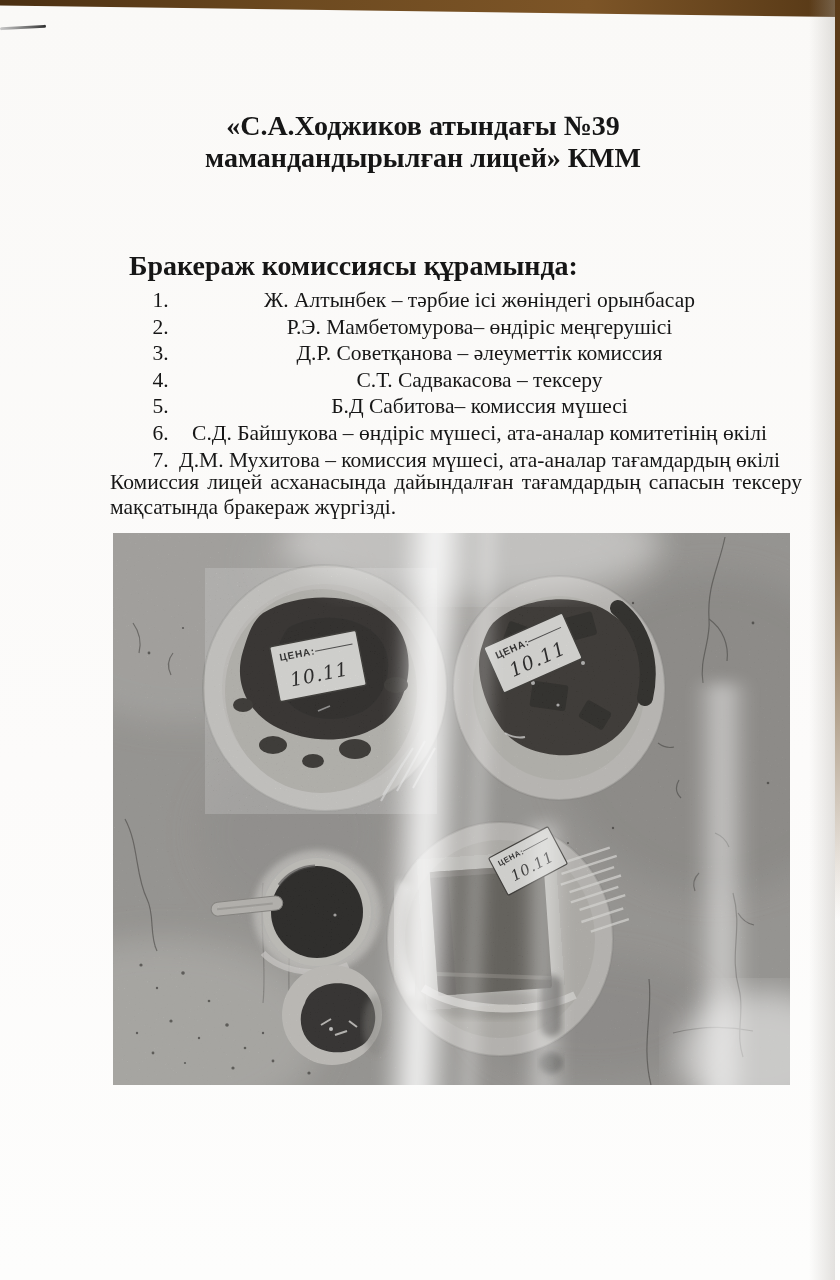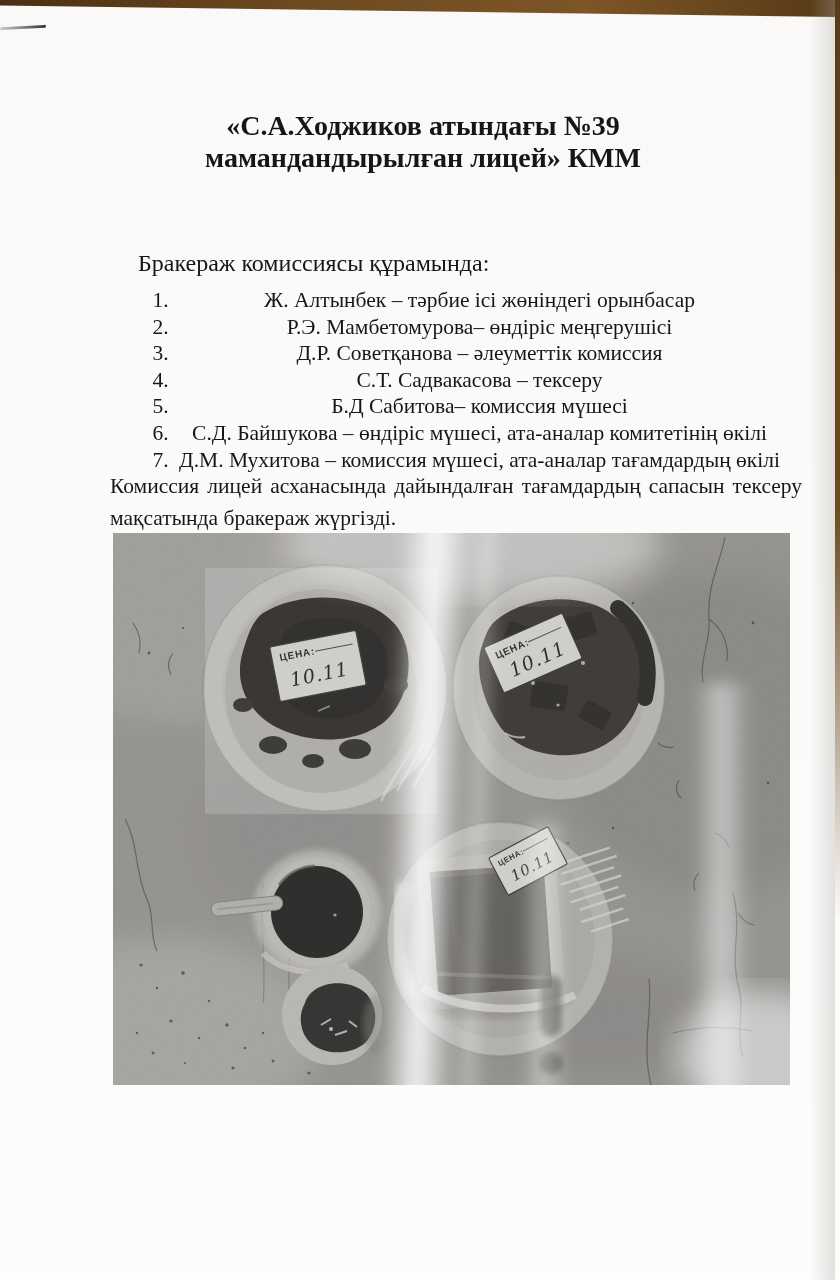--- a/index.html
+++ b/index.html
@@ -24,26 +24,26 @@
   }
   .pen-mark {
     position:absolute; left:0; top:26px; width:46px; height:3px;
     border-radius:3px; transform:rotate(-3deg);
     background:linear-gradient(90deg,#c9c9c9 0%,#8a8a8a 45%,#4a4a4a 85%,#2e2e2e 100%);
   }
   .title-block { position:absolute; left:108px; top:110px; width:630px; text-align:center;
                  font-weight:bold; font-size:28px; line-height:32px; }
   .date-line { position:absolute; left:120px; top:207px; font-size:22px; }
   .date-line .u { border-bottom:1.5px solid #1b1b1b; padding-right:14px; }
-  .commission-heading { position:absolute; left:138px; top:250px; font-size:24px; }
+  .commission-heading { position:absolute; left:129px; top:250px; font-size:28px;font-weight:bold; }
   ol.members { position:absolute; left:110px; top:287px; margin:0; padding-left:64px;
                font-size:21.5px; line-height:26.6px;text-align:center; }
   ol.members li { padding-left:5px; }
   .paragraph { position:absolute; left:110px; top:470px; width:692px;
-               font-size:21.5px; line-height:32px; text-align:justify; margin:0; }
+               font-size:21.5px; line-height:25px; text-align:justify; margin:0; }
   .photo { position:absolute; left:113px; top:533px; width:677px; height:552px; }
   .photo svg { display:block; }
   .lbl-caption { font-family:"Liberation Sans", sans-serif; font-weight:bold;
                  font-size:10px; letter-spacing:.8px; fill:#242424; }
   .lbl-value { font-family:"DejaVu Serif", serif; font-style:italic;
                font-size:19px; letter-spacing:1px; fill:#1c1c1c; }
 </style>
 </head>
 <body>
 

